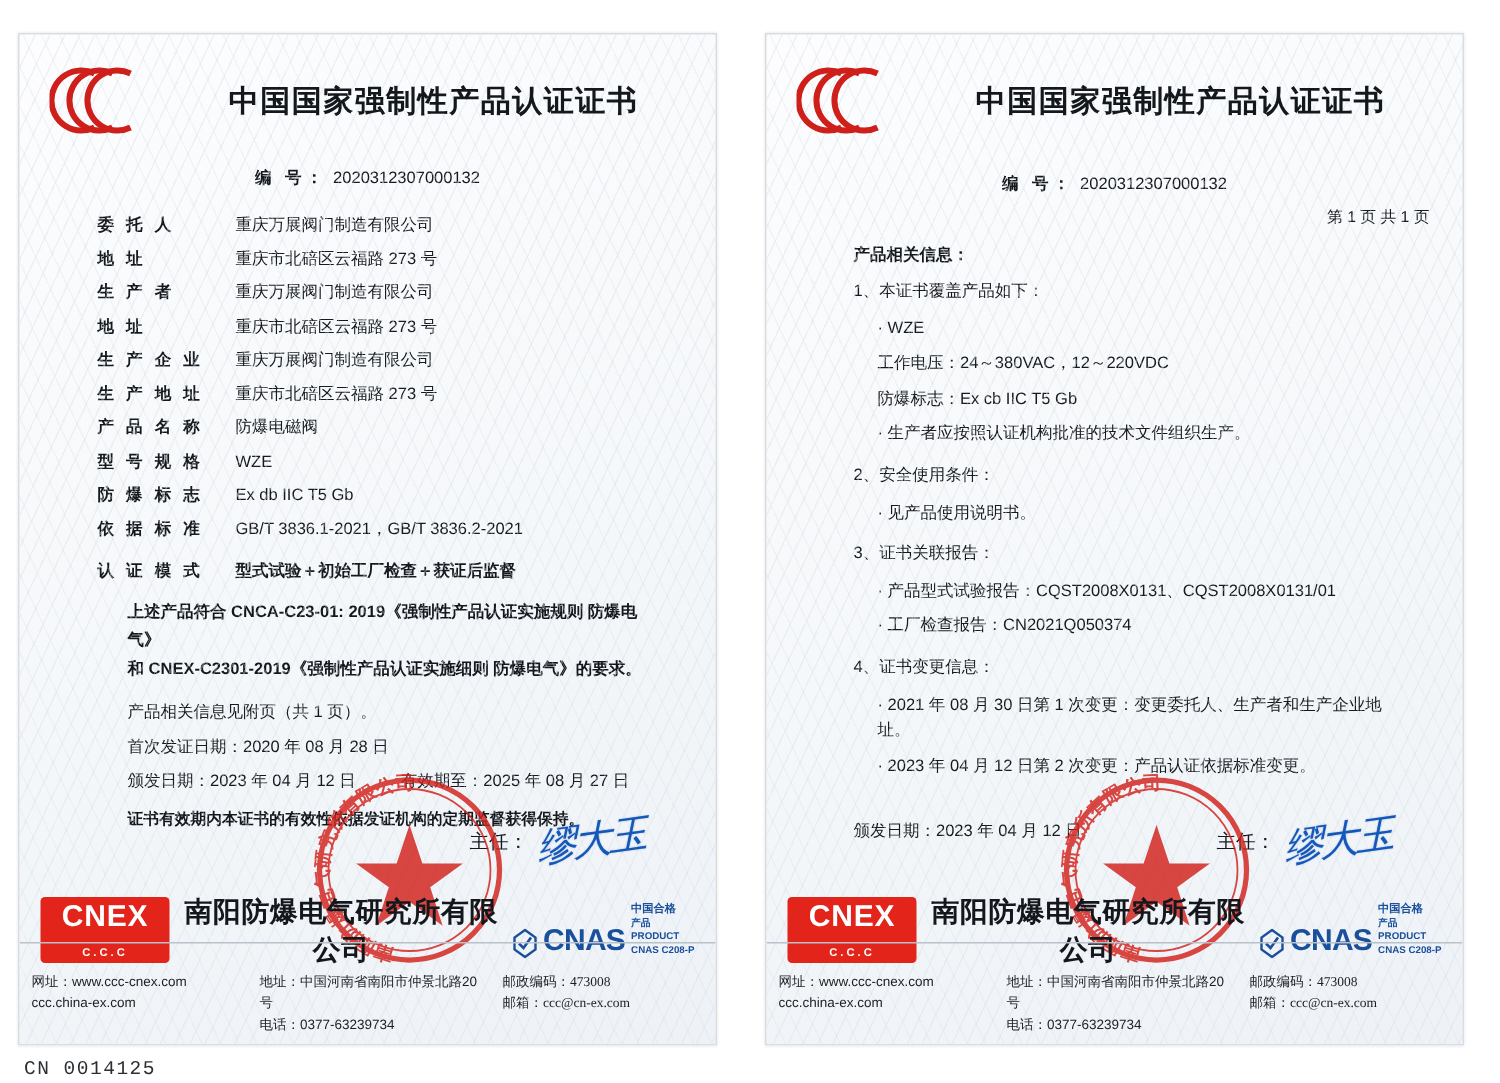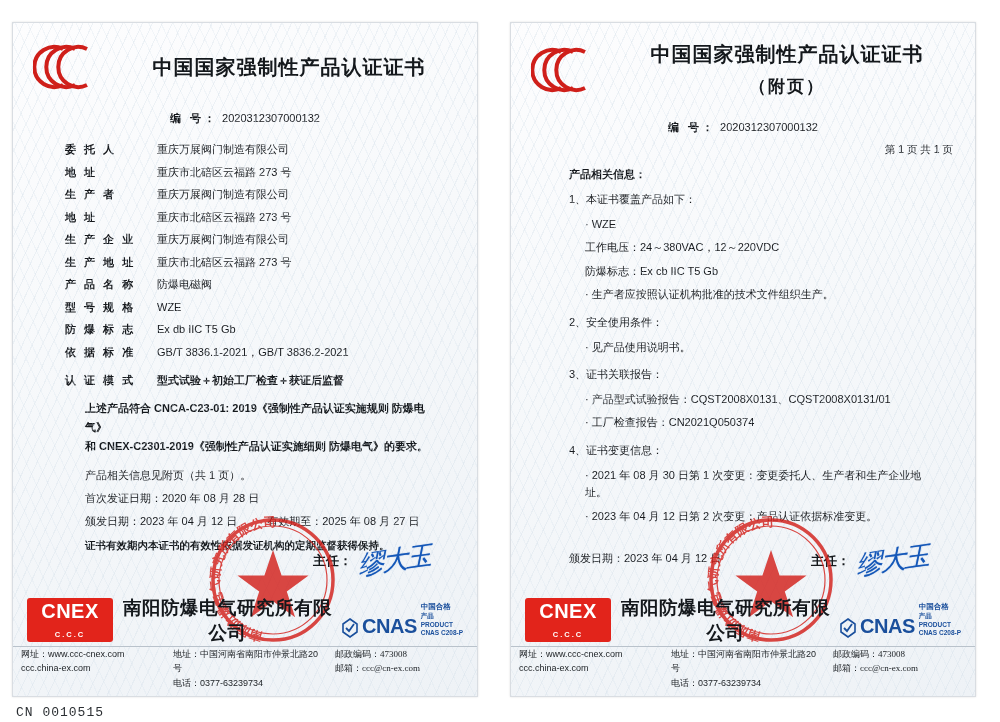--- a/index.html
+++ b/index.html
@@ -134,21 +134,21 @@
   .annex .item { margin-bottom: 7px; line-height: 1.6; }
   .annex .sub { margin: 0 0 6px 16px; line-height: 1.6; }
   .annex .issue-date { margin: 26px 0 0 0; font-size: 11px; }
 
   
   .sign-area {
     position: absolute;
     left: 300px; bottom: 118px;
     display: flex; align-items: center; gap: 6px;
   }
-  .sign-label { font-size: 13px; font-weight: bold; color: #14181c; }
+  .sign-label { font-size: 13px; font-weight: normal; color: #14181c; }
   .sign-script {
     font-family: "DejaVu Serif", serif;
     font-style: italic;
     font-size: 26px;
     color: #1457b8;
     transform: rotate(-8deg) skewX(-6deg);
     letter-spacing: -2px;
     text-shadow: 0 0 1px rgba(20,87,184,0.5);
   }
 
@@ -220,21 +220,21 @@
     color: #1a4f9c;
     font-weight: bold;
   }
   .cnas-text .cn { font-size: 7.5px; }
 
   
   .footer {
     position: absolute;
     left: 0; right: 0; bottom: 6px;
     border-top: 1px solid #b9c2cb;
-    padding-top: 0;
+    padding-top: 18px;
     display: flex;
     font-size: 9px;
     color: #1b1f23;
     line-height: 1.6;
   }
   .footer .col { padding: 0 8px; }
   .footer .c1 { flex: 0 0 152px; }
   .footer .c2 { flex: 1 1 auto; }
   .footer .c3 { flex: 0 0 150px; font-family: Liberation Serif, serif; }
 
@@ -418,21 +418,20 @@
         <svg viewBox="0 0 70 52" width="70" height="52">
           <g fill="none" stroke="#cf1f1a" stroke-width="4">
             <path d="M30 8 A20 20 0 1 0 30 44"></path>
             <path d="M42 8 A20 20 0 1 0 42 44"></path>
             <path d="M54 8 A20 20 0 1 0 54 44"></path>
           </g>
         </svg>
       </div>
       <div class="hdr-titles">
         <div class="cert-title">中国国家强制性产品认证证书</div>
-        <div class="cert-subtitle">（附页）</div>
       </div>
     </div>
 
     <div class="num-line" style="margin-top:18px">
       <span class="lbl">编  号：</span><span class="val">2020312307000132</span>
     </div>
 
     <div class="page-of">第 1 页 共 1 页</div>
 
     <div class="annex">
@@ -521,14 +520,14 @@
         <div>
           <span>邮政编码：</span><span>473008</span>
         </div>
         <div>
           <span>邮箱：</span><span>ccc@cn-ex.com</span>
         </div>
       </div>
     </div>
   </div>
 
-  <div class="serial">CN 0010515</div>
+  <div class="serial">CN 0014125</div>
 </div>
 
 </body></html>

